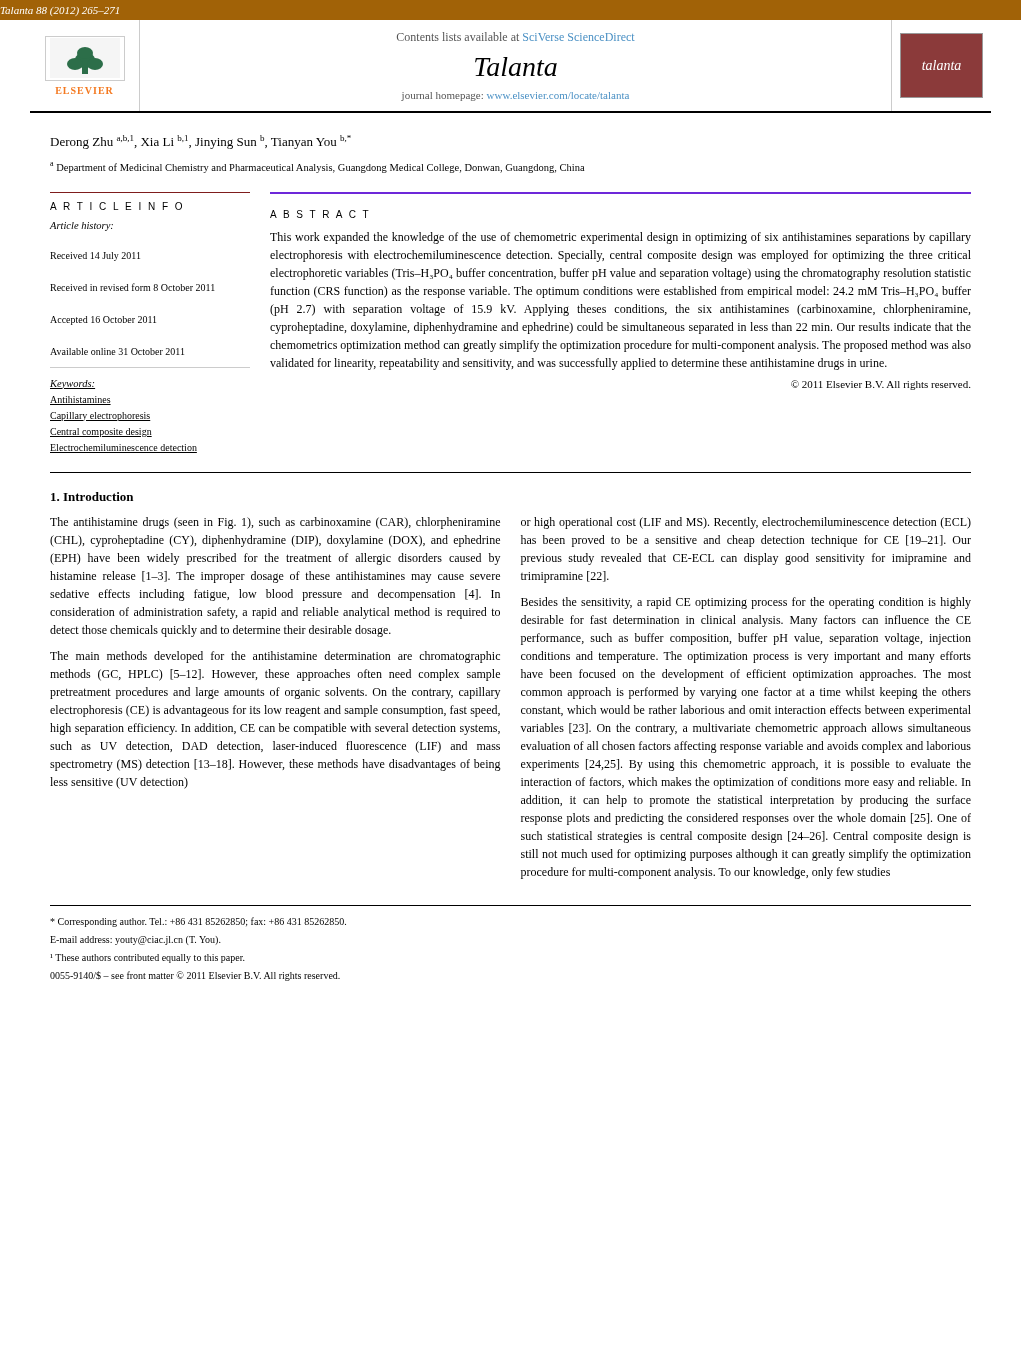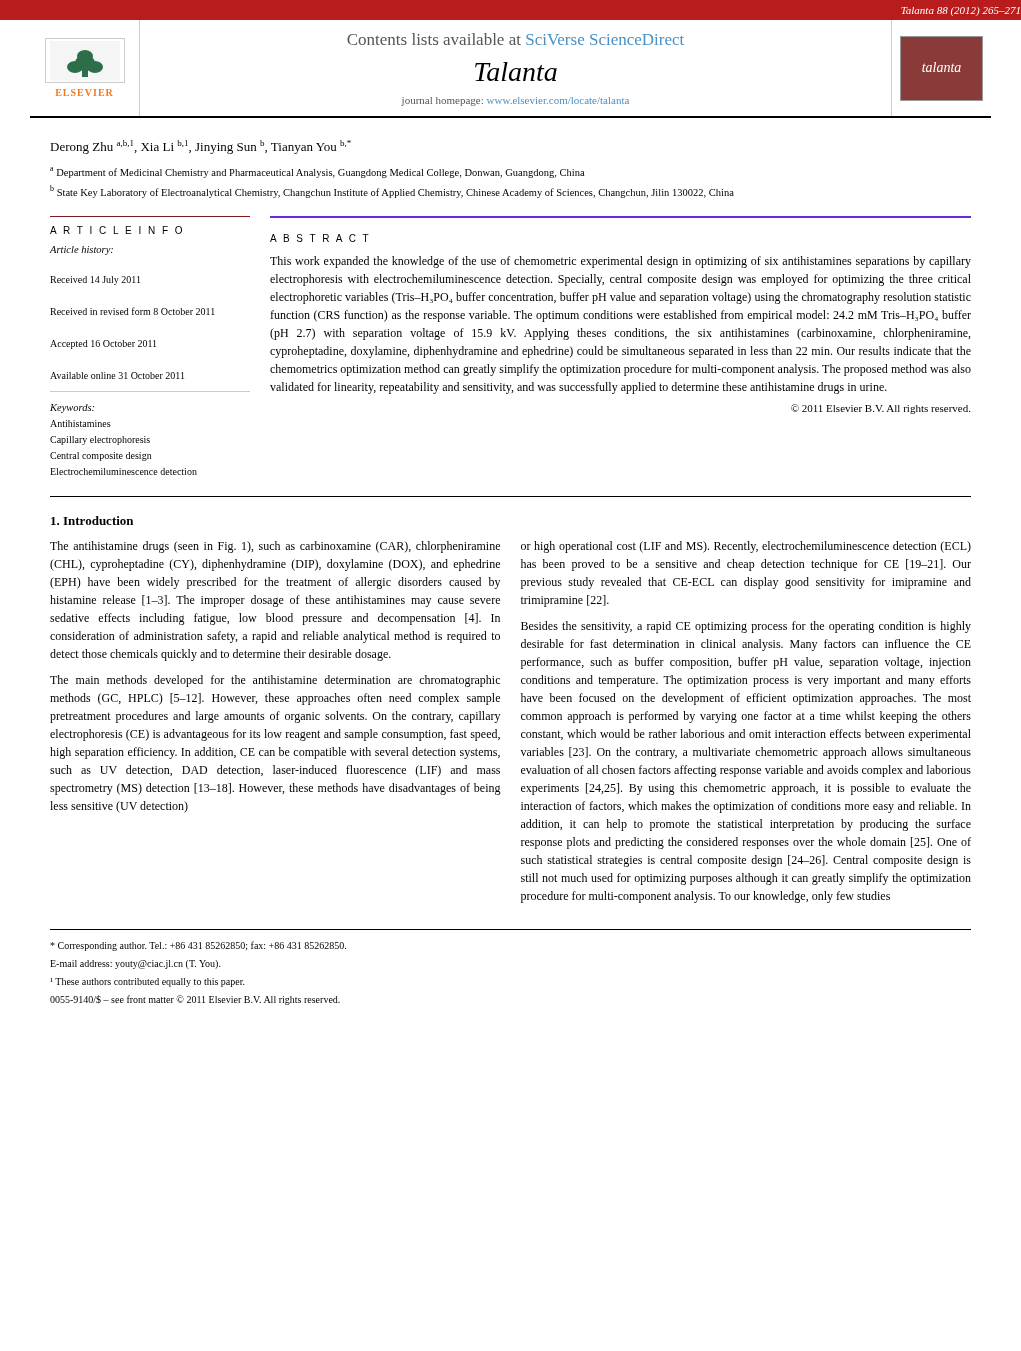--- a/index.html
+++ b/index.html
@@ -6,22 +6,22 @@
     body {
       background: #fff;
       font-family: 'Times New Roman', Times, serif;
       font-size: 13px;
       color: #000;
       width: 1021px;
       min-height: 1351px;
     }
 
     .top-bar {
-      background: #b91c1c;
-      text-align: right;
+      background: #a16207;
+      text-align: left;
       padding: 4px 0;
       font-size: 11px;
       color: #fff;
       font-style: italic;
     }
 
     .header-section {
       display: flex;
       align-items: stretch;
       border-bottom: 2px solid #000;
@@ -68,21 +68,21 @@
     .journal-center {
       flex: 1;
       display: flex;
       flex-direction: column;
       align-items: center;
       justify-content: center;
       padding: 10px 0;
     }
 
     .contents-link {
-      font-size: 17px;
+      font-size: 12px;
       color: #555;
       margin-bottom: 6px;
     }
 
     .contents-link a {
       color: #4a90c4;
       text-decoration: none;
     }
 
     .journal-title-main {
@@ -205,20 +205,21 @@
 
     .article-history p {
       font-size: 10px;
       line-height: 1.5;
       margin-top: 17px;
     }
 
     .keywords-section {
       font-size: 10px;
       margin-top: 8px;
+      text-decoration: underline;
     }
 
     .keywords-section .kw-title {
       font-style: italic;
       font-size: 10.5px;
       margin-bottom: 3px;
     }
 
     .keywords-section p {
       font-size: 10px;
@@ -339,21 +340,20 @@
 
 <div class="paper-container">
 
 
   <div class="authors">
     <span>Derong Zhu <sup>a,b,1</sup>, Xia Li <sup>b,1</sup>, Jinying Sun <sup>b</sup>, Tianyan You <sup>b,*</sup></span>
   </div>
 
   <div class="affiliations">
     <p><sup>a</sup> <span>Department of Medicinal Chemistry and Pharmaceutical Analysis, Guangdong Medical College, Donwan, Guangdong, China</span></p>
-    <p><sup>b</sup> <span>State Key Laboratory of Electroanalytical Chemistry, Changchun Institute of Applied Chemistry, Chinese Academy of Sciences, Changchun, Jilin 130022, China</span></p>
   </div>
 
   <div class="two-col">
 
     <div class="left-col">
       <div class="article-info-box">
         <div class="section-label">A R T I C L E   I N F O</div>
 
         <div class="article-history">
           <div class="history-title">Article history:</div>

